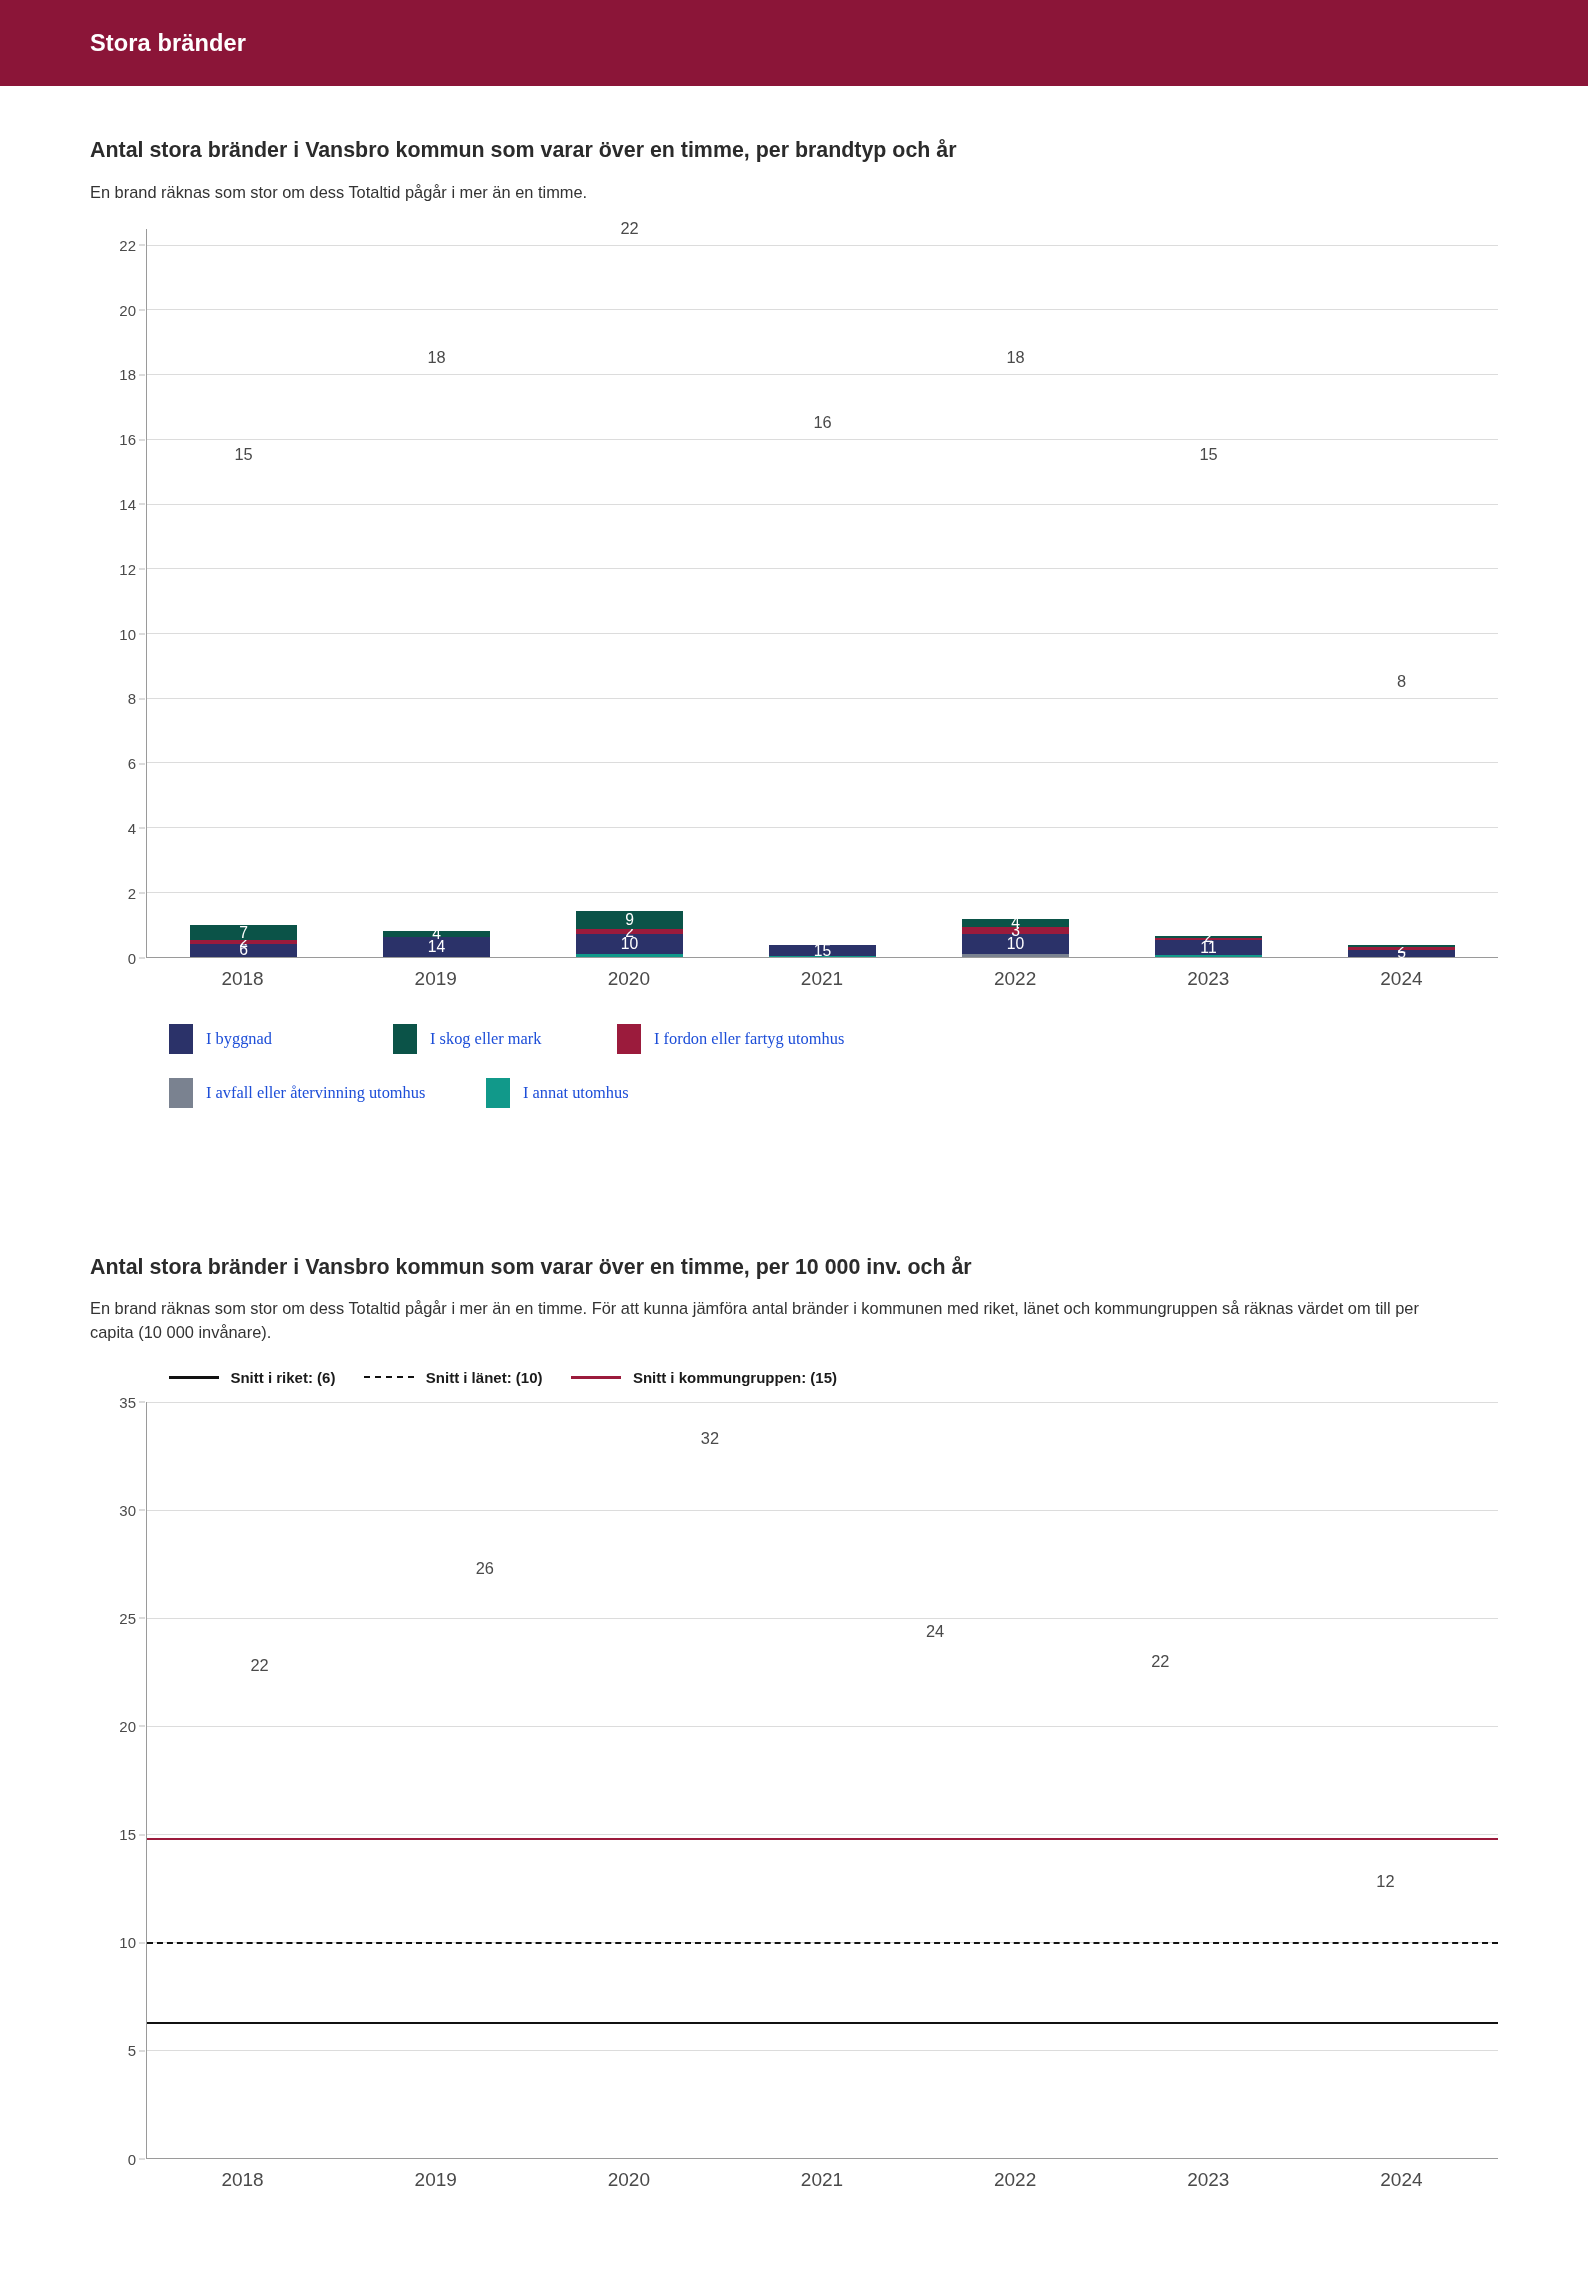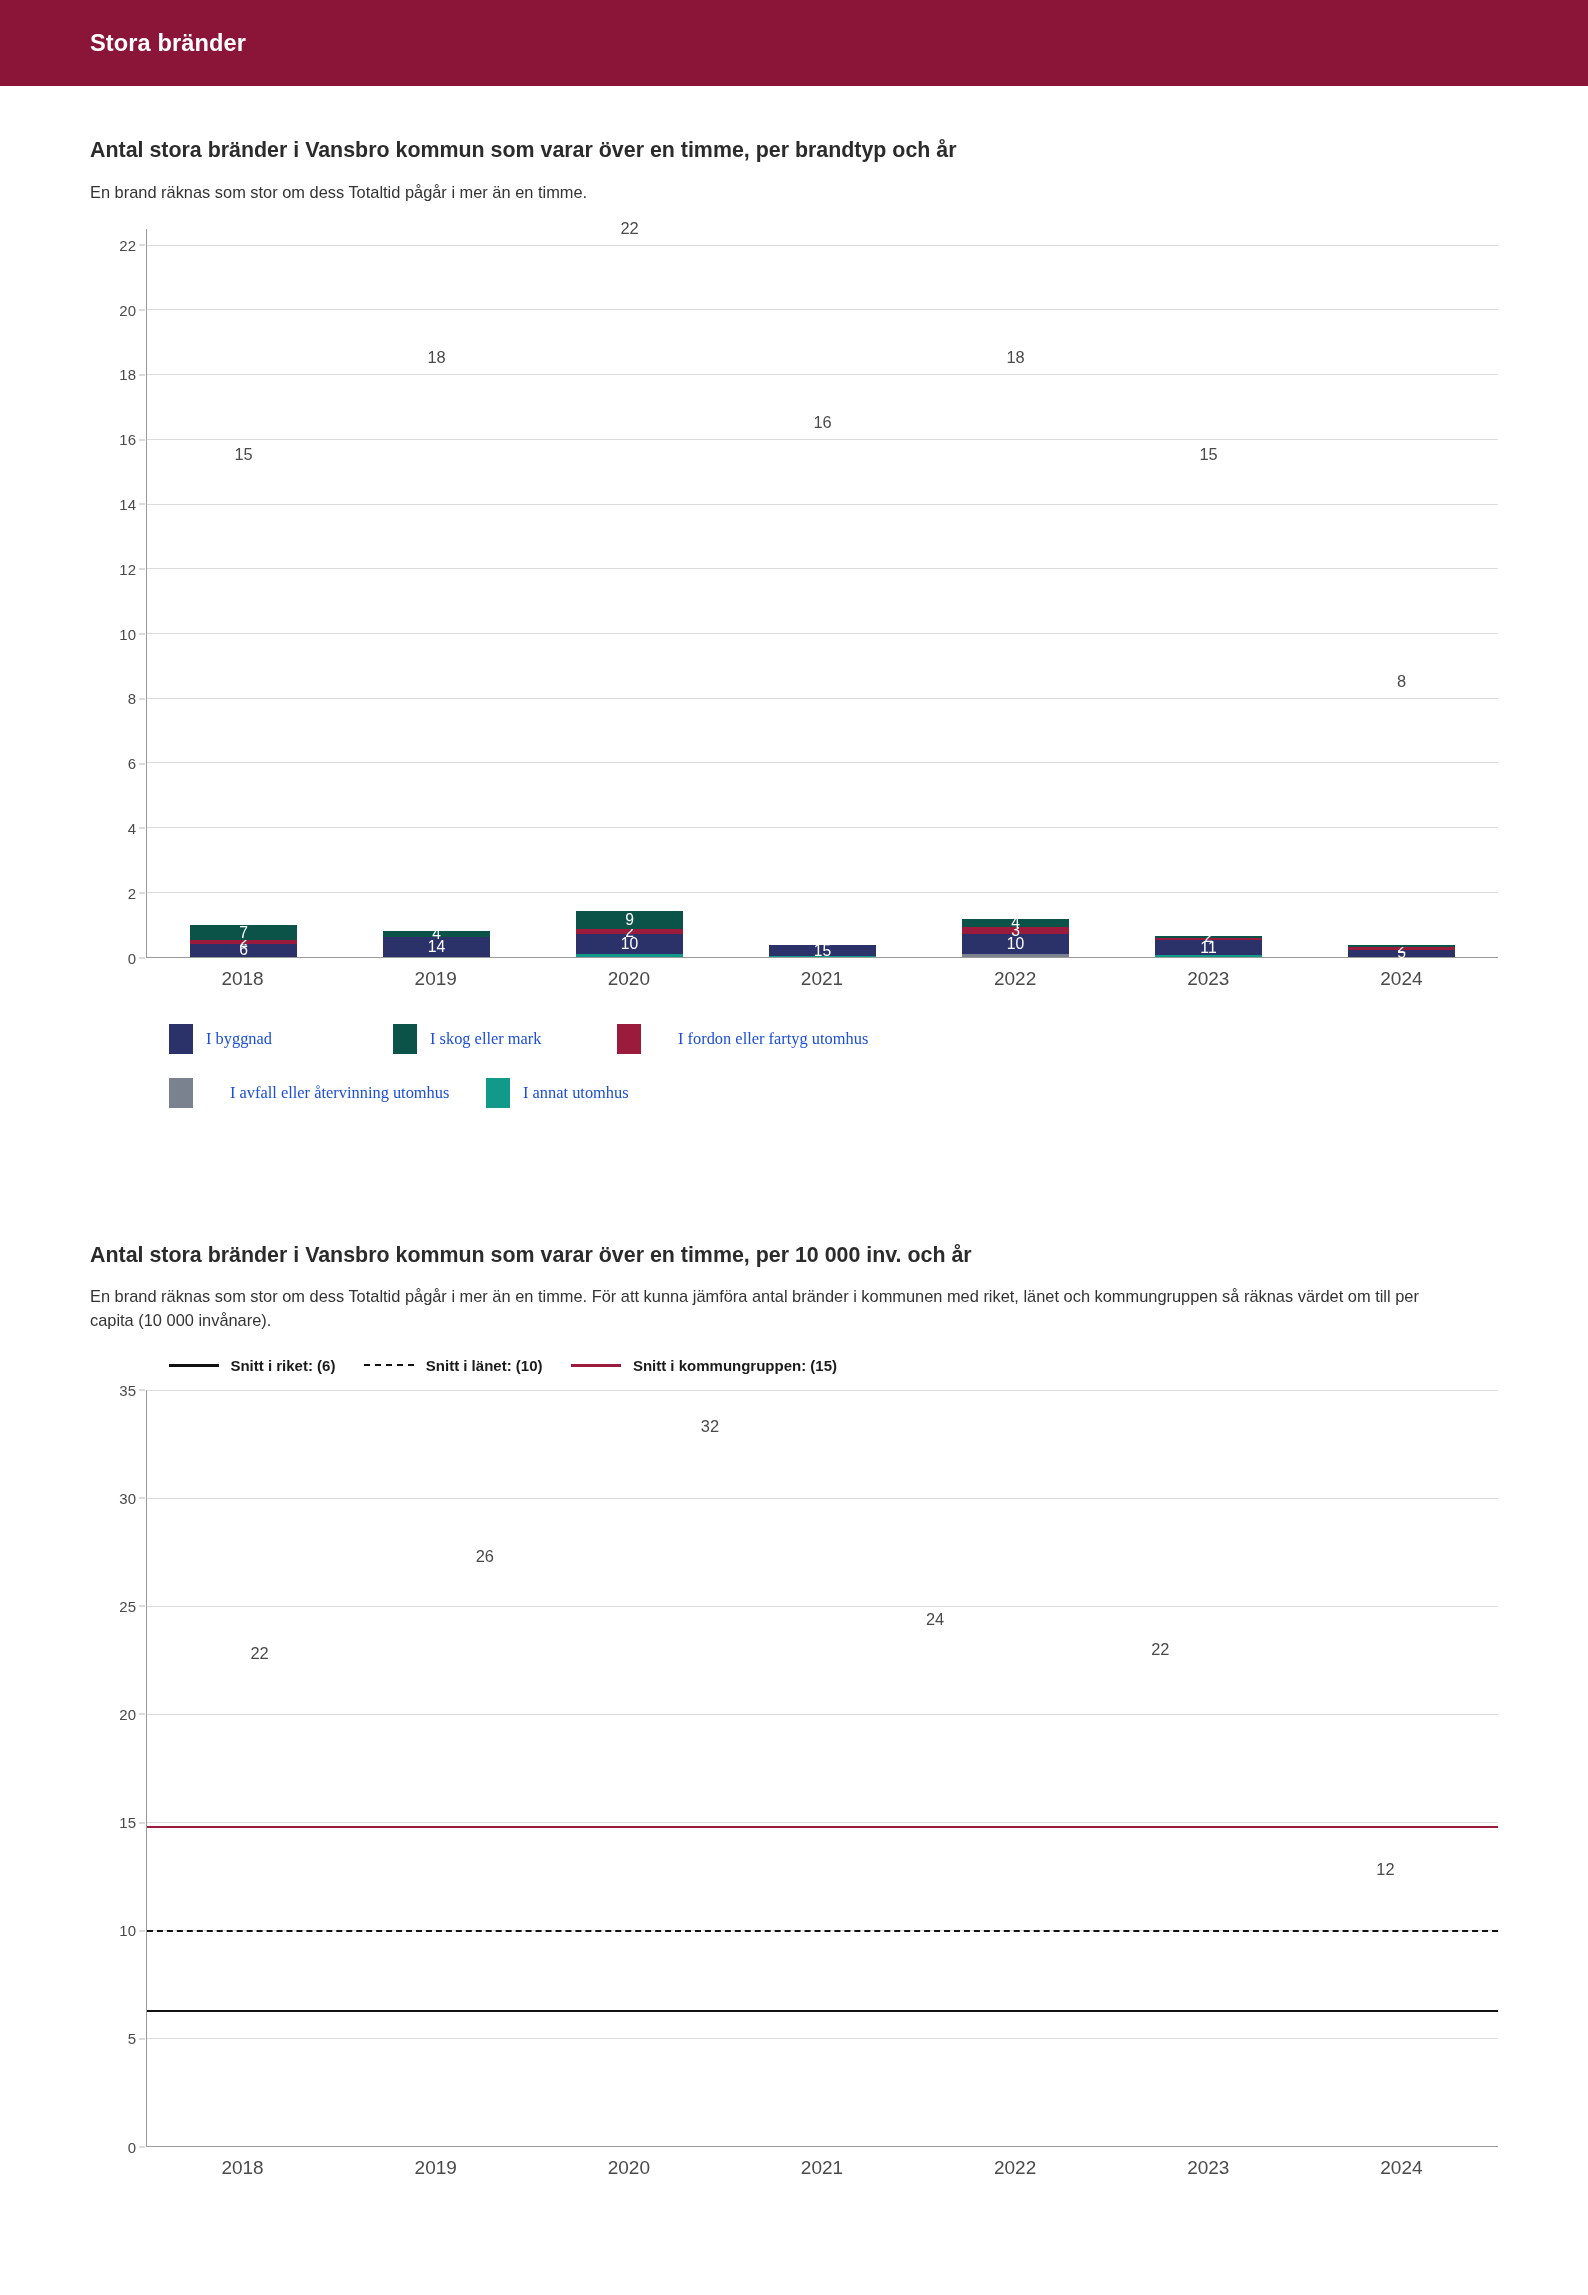--- a/index.html
+++ b/index.html
@@ -20,21 +20,21 @@
     padding-left: 90px;
   }
   .app-header .title {
     color: #ffffff;
     font-size: 23.6px;
     font-weight: 700;
     letter-spacing: 0.1px;
   }
 
   
-  .section { padding: 4px 90px; }
+  .section { padding: 16px 90px; }
   .section.first { padding-top: 51px; }
   .section.second { padding-top: 106px; }
 
   .sec-title {
     font-size: 21.4px;
     font-weight: 700;
     color: #2b2b2b;
     line-height: 1.25;
     margin-bottom: 17px;
   }
@@ -151,21 +151,21 @@
     flex-wrap: wrap;
     max-width: 843px;
   }
   .legend-1 .li {
     display: flex;
     align-items: center;
     margin-right: 17px;
     margin-bottom: 24px;
     width: 207px;
   }
-  .legend-1 .li.wide { width: 300px; gap: 24px; }
+  .legend-1 .li.wide { width: 300px; }
   .legend-1 .sw {
     width: 24px;
     height: 30px;
     flex: 0 0 24px;
     margin-right: 13px;
   }
   .legend-1 .lb {
     font-size: 16.4px;
     color: #1d4ed8;
     white-space: nowrap;

